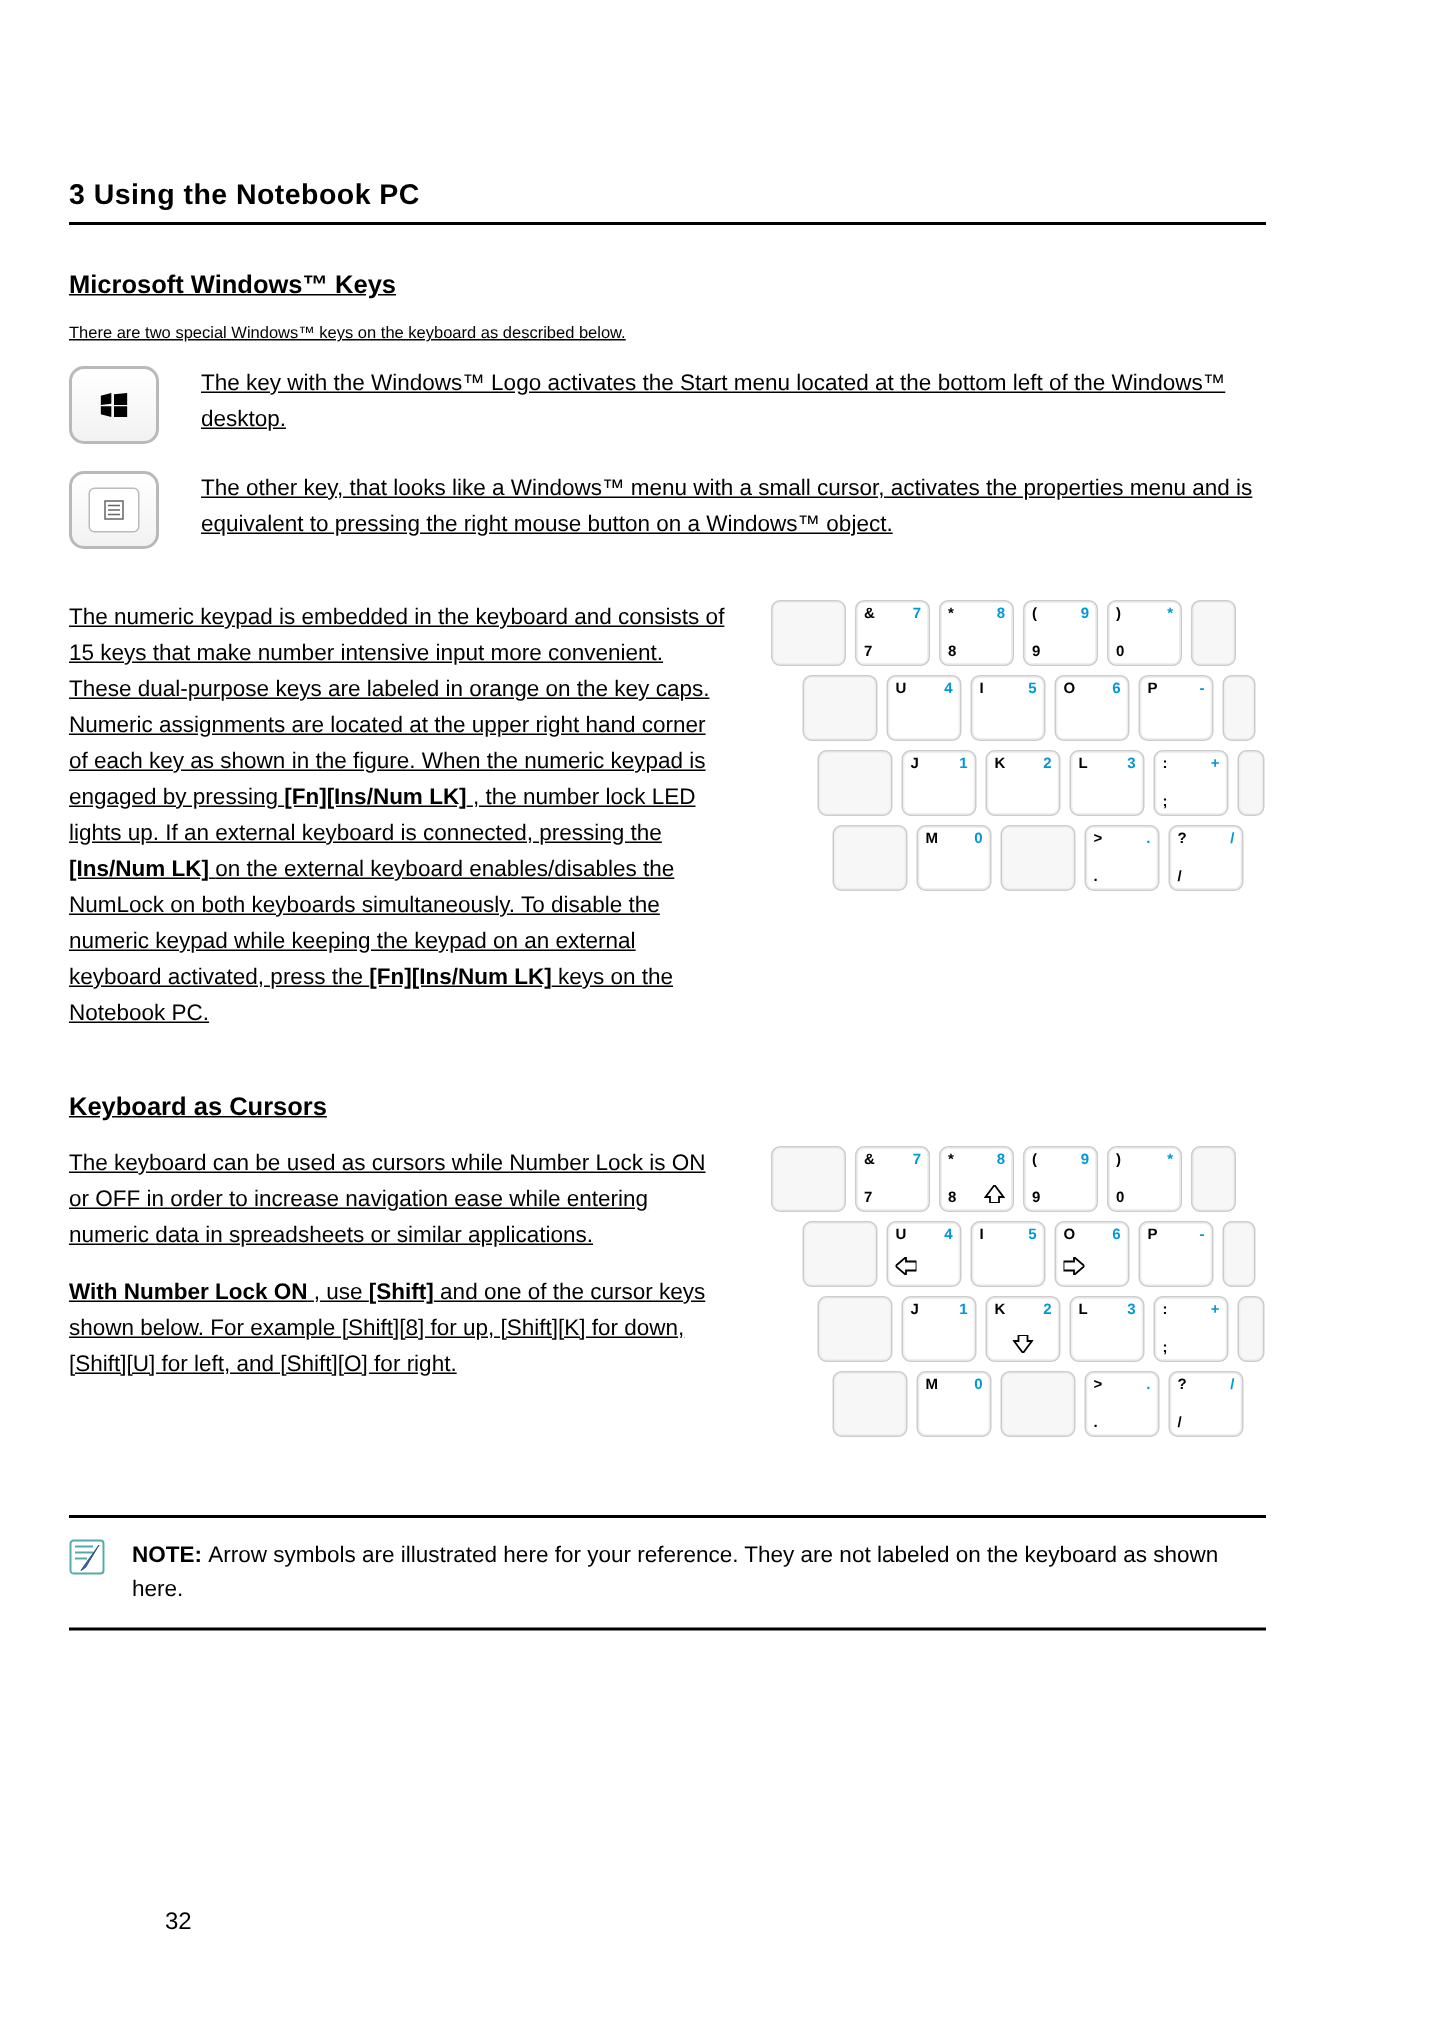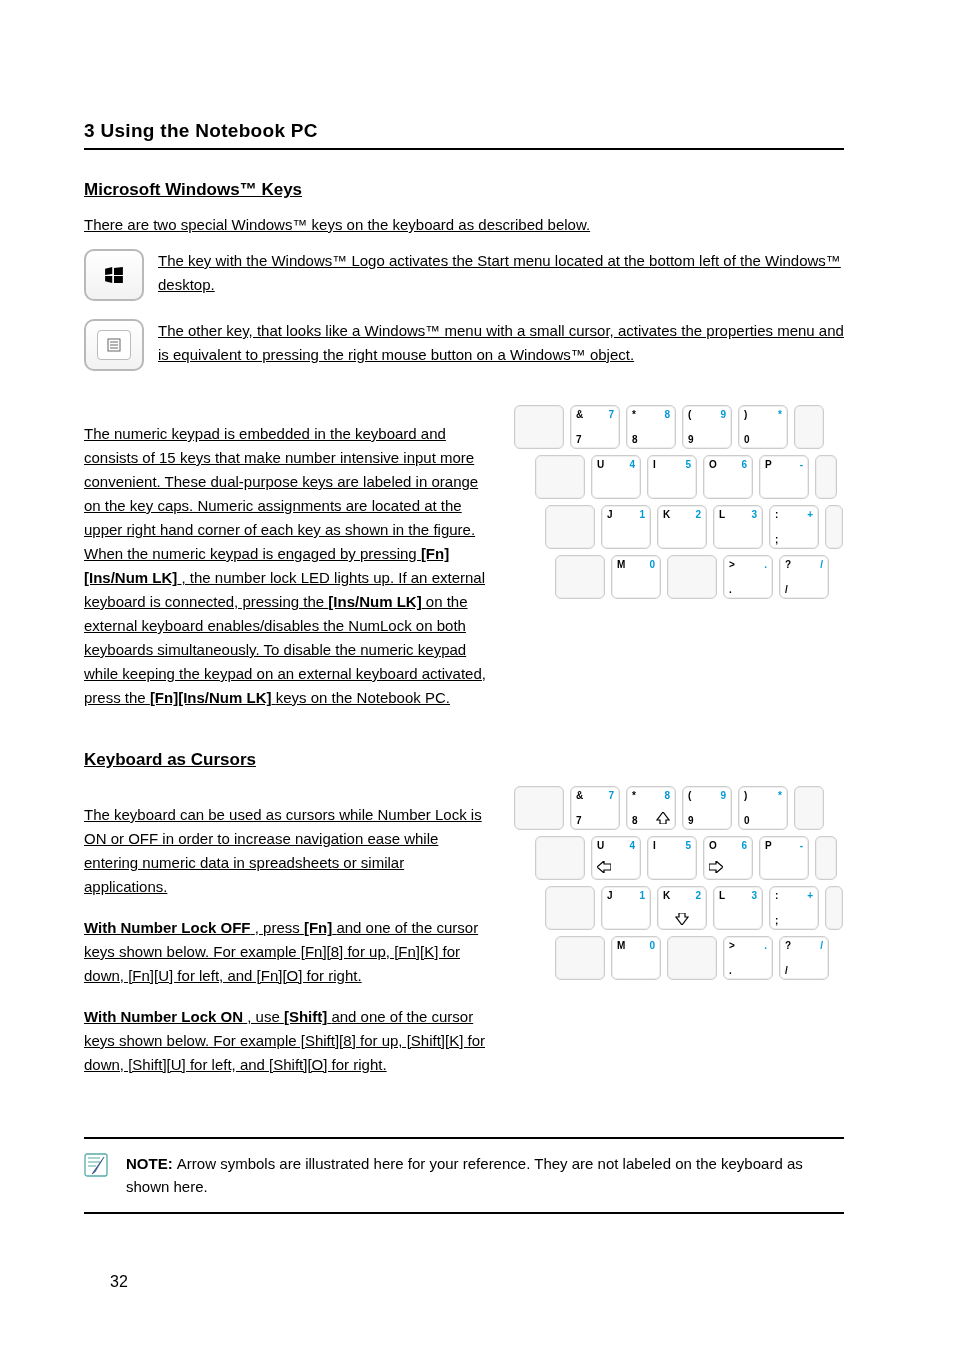--- a/index.html
+++ b/index.html
@@ -8,21 +8,21 @@
     padding: 0;
     width: 954px;
     height: 1351px;
     background: #fff;
     font-family: Arial, Helvetica, sans-serif;
     color: #000;
   }
   .page {
     width: 944px;
     height: 1351px;
-    padding: 120px 100px 80px 84px;
+    padding: 120px 100px 80px 46px;
     position: relative;
   }
   .header {
     border-bottom: 2px solid #000;
     padding-bottom: 6px;
     margin-bottom: 30px;
   }
   .chapter {
     font-size: 19px;
     font-weight: bold;
@@ -31,27 +31,27 @@
   .section {
     margin-top: 48px;
     text-decoration: underline;
   }
   .section-title {
     font-size: 17px;
     font-weight: bold;
     margin-bottom: 16px;
   }
   .intro {
-    font-size: 15px;
+    font-size: 11px;
     margin-bottom: 16px;
   }
   .keyrow {
     display: flex;
     align-items: flex-start;
-    gap: 14px;
+    gap: 28px;
     margin-bottom: 18px;
   }
   .keycap {
     flex: 0 0 60px;
     height: 52px;
     border: 2px solid #b9b9b9;
     border-radius: 10px;
     background: linear-gradient(#fff,#f2f2f2);
     display: flex;
     align-items: center;
@@ -74,21 +74,21 @@
   .keypad-block {
     display: flex;
     gap: 28px;
     align-items: flex-start;
   }
   .keypad-text {
     flex: 1;
     font-size: 15px;
     line-height: 1.6;
   }
-  .keypad-text p { margin: 17px 0 14px 0; }
+  .keypad-text p { margin: 0 0 14px 0; }
   .keypad-img {
     flex: 0 0 330px;
   }
   .kb {
     width: 330px;
   }
   .kb-row {
     display: flex;
     gap: 6px;
     margin-bottom: 6px;
@@ -292,26 +292,20 @@
       </div>
     </div>
   </div>
 
   <div class="section" style="margin-top:26px;">
     <div class="section-title">Keyboard as Cursors</div>
     <div class="keypad-block">
       <div class="keypad-text">
         <p>The keyboard can be used as cursors while Number Lock is ON or OFF in order to increase navigation ease while entering numeric data in spreadsheets or similar applications.</p>
         <p>
-          <b>With Number Lock OFF</b>
-          <span>, press </span>
-          <b>[Fn]</b>
-          <span> and one of the cursor keys shown below. For example [Fn][8] for up, [Fn][K] for down, [Fn][U] for left, and [Fn][O] for right.</span>
-        </p>
-        <p>
           <b>With Number Lock ON</b>
           <span>, use </span>
           <b>[Shift]</b>
           <span> and one of the cursor keys shown below. For example [Shift][8] for up, [Shift][K] for down, [Shift][U] for left, and [Shift][O] for right.</span>
         </p>
       </div>
       <div class="keypad-img">
         <div class="kb">
           <div class="kb-row">
             <div class="kb-key blank"></div>

